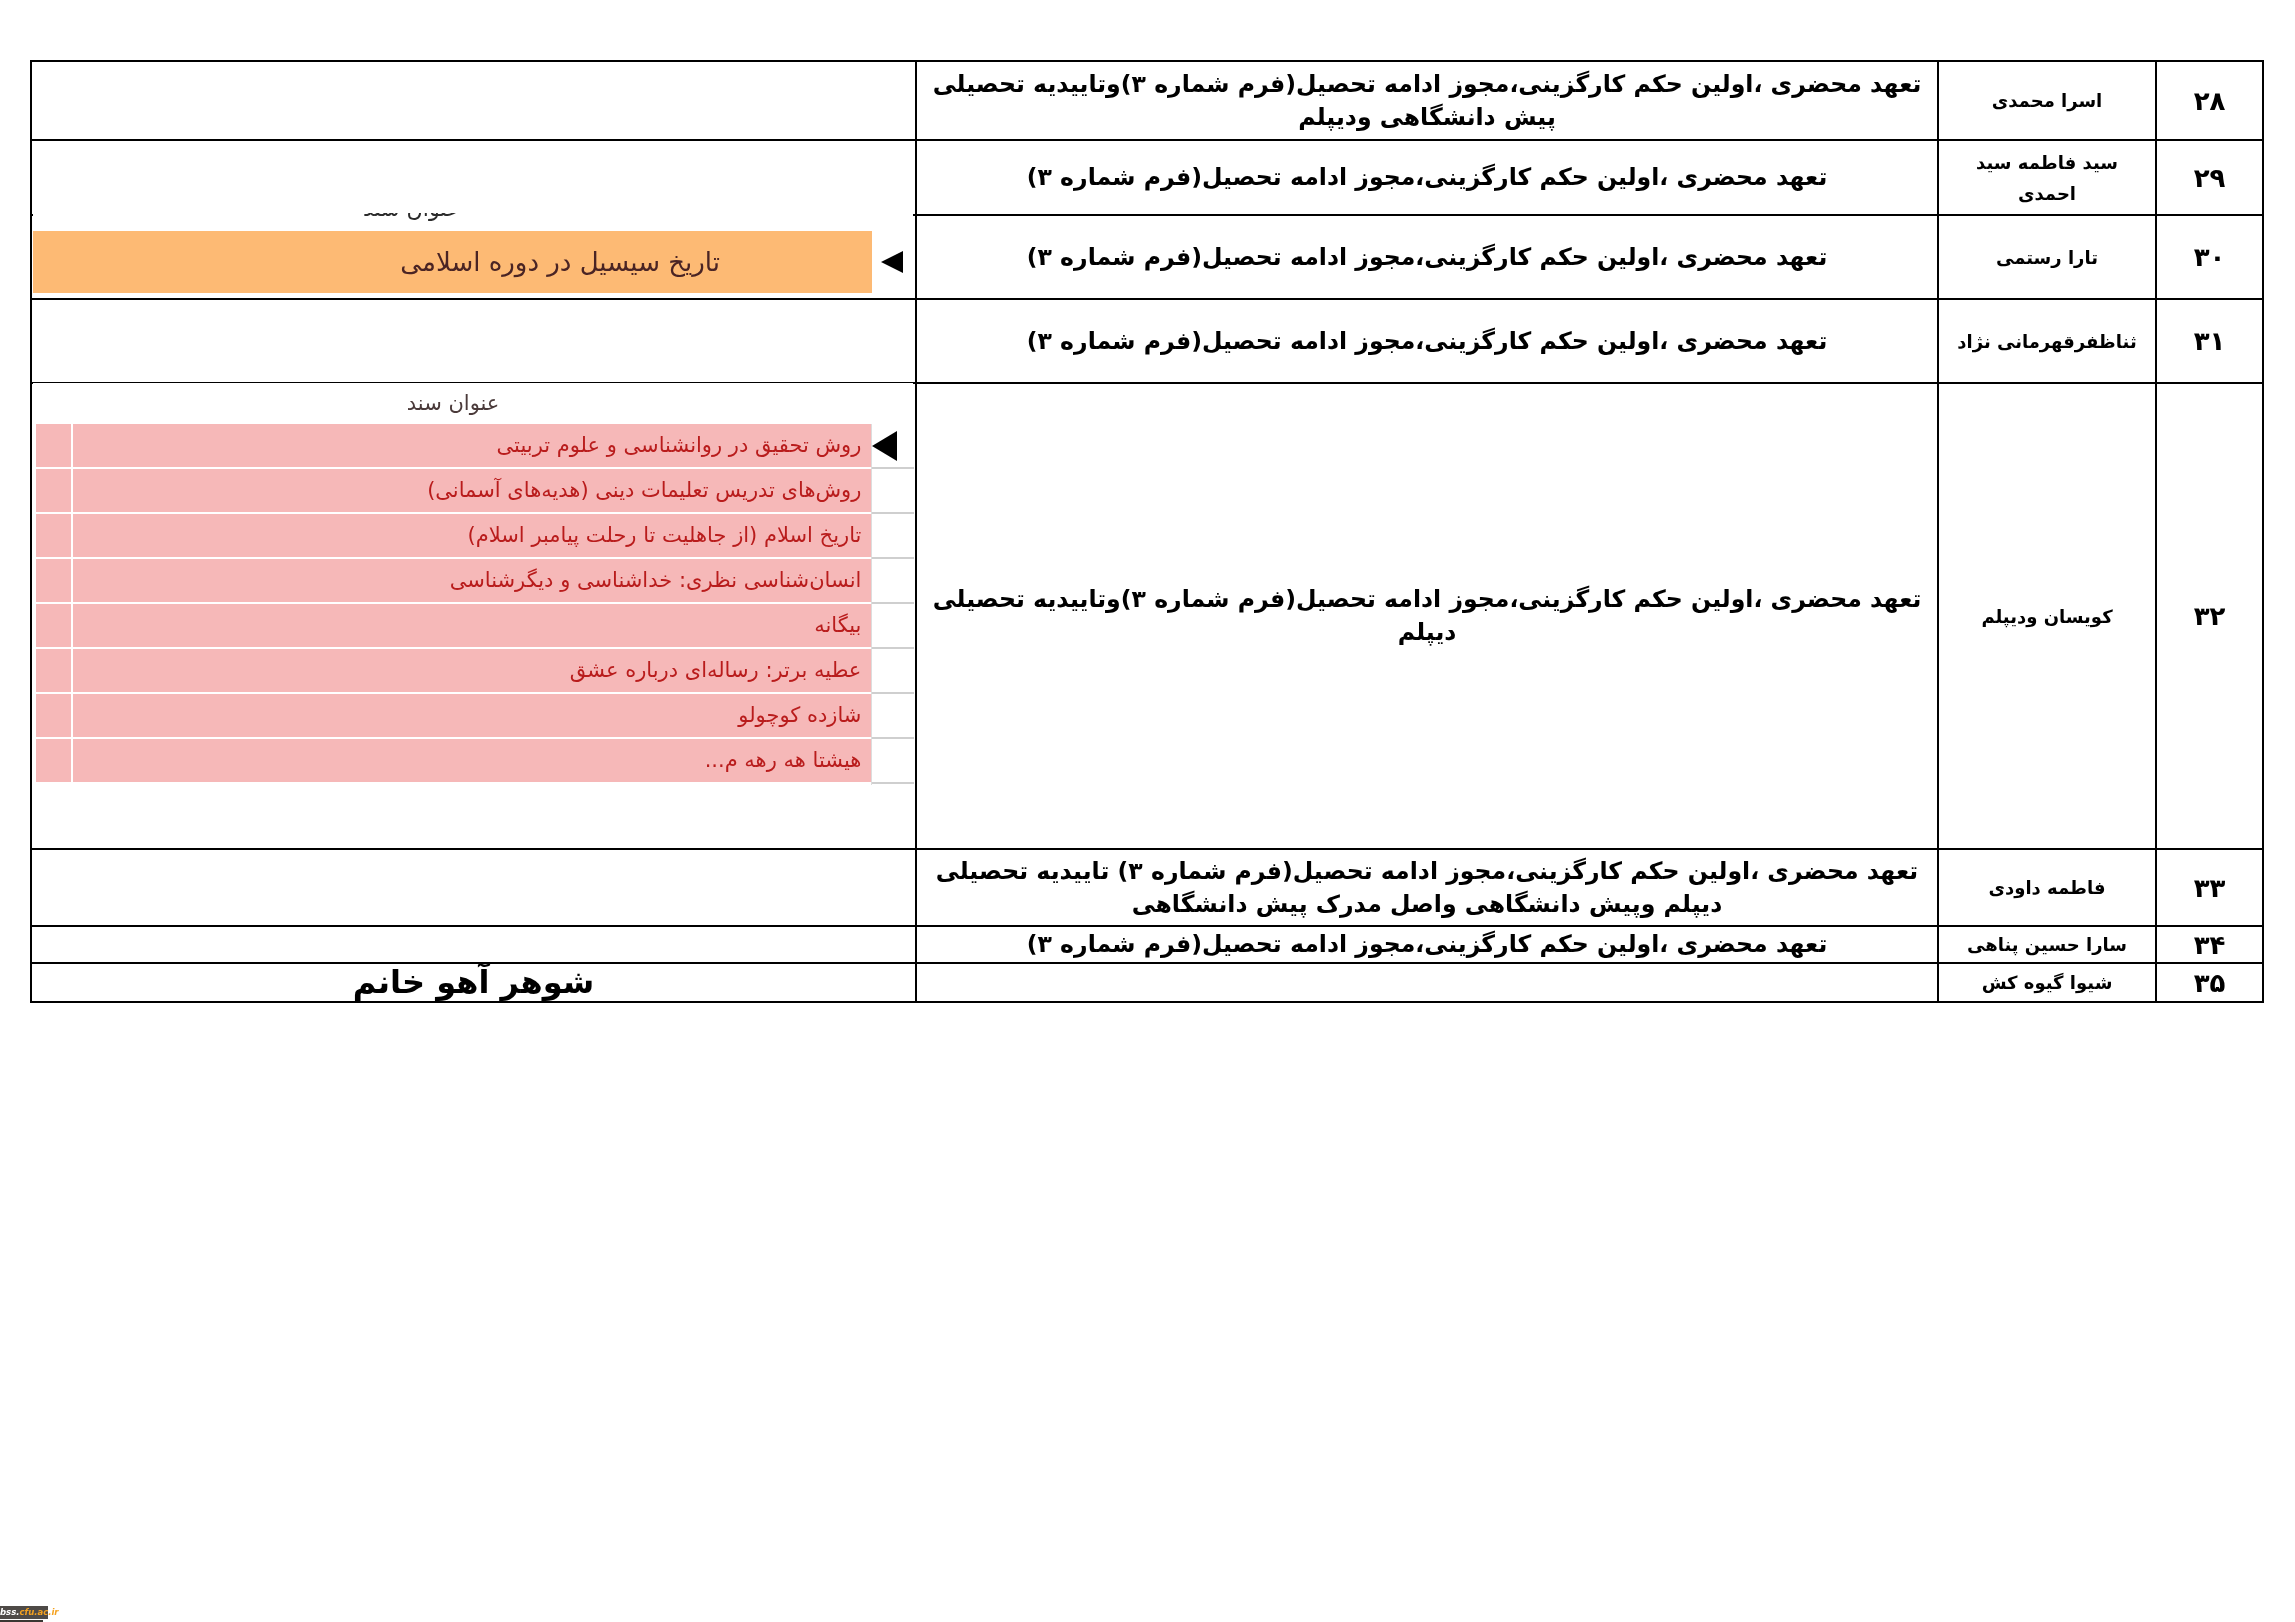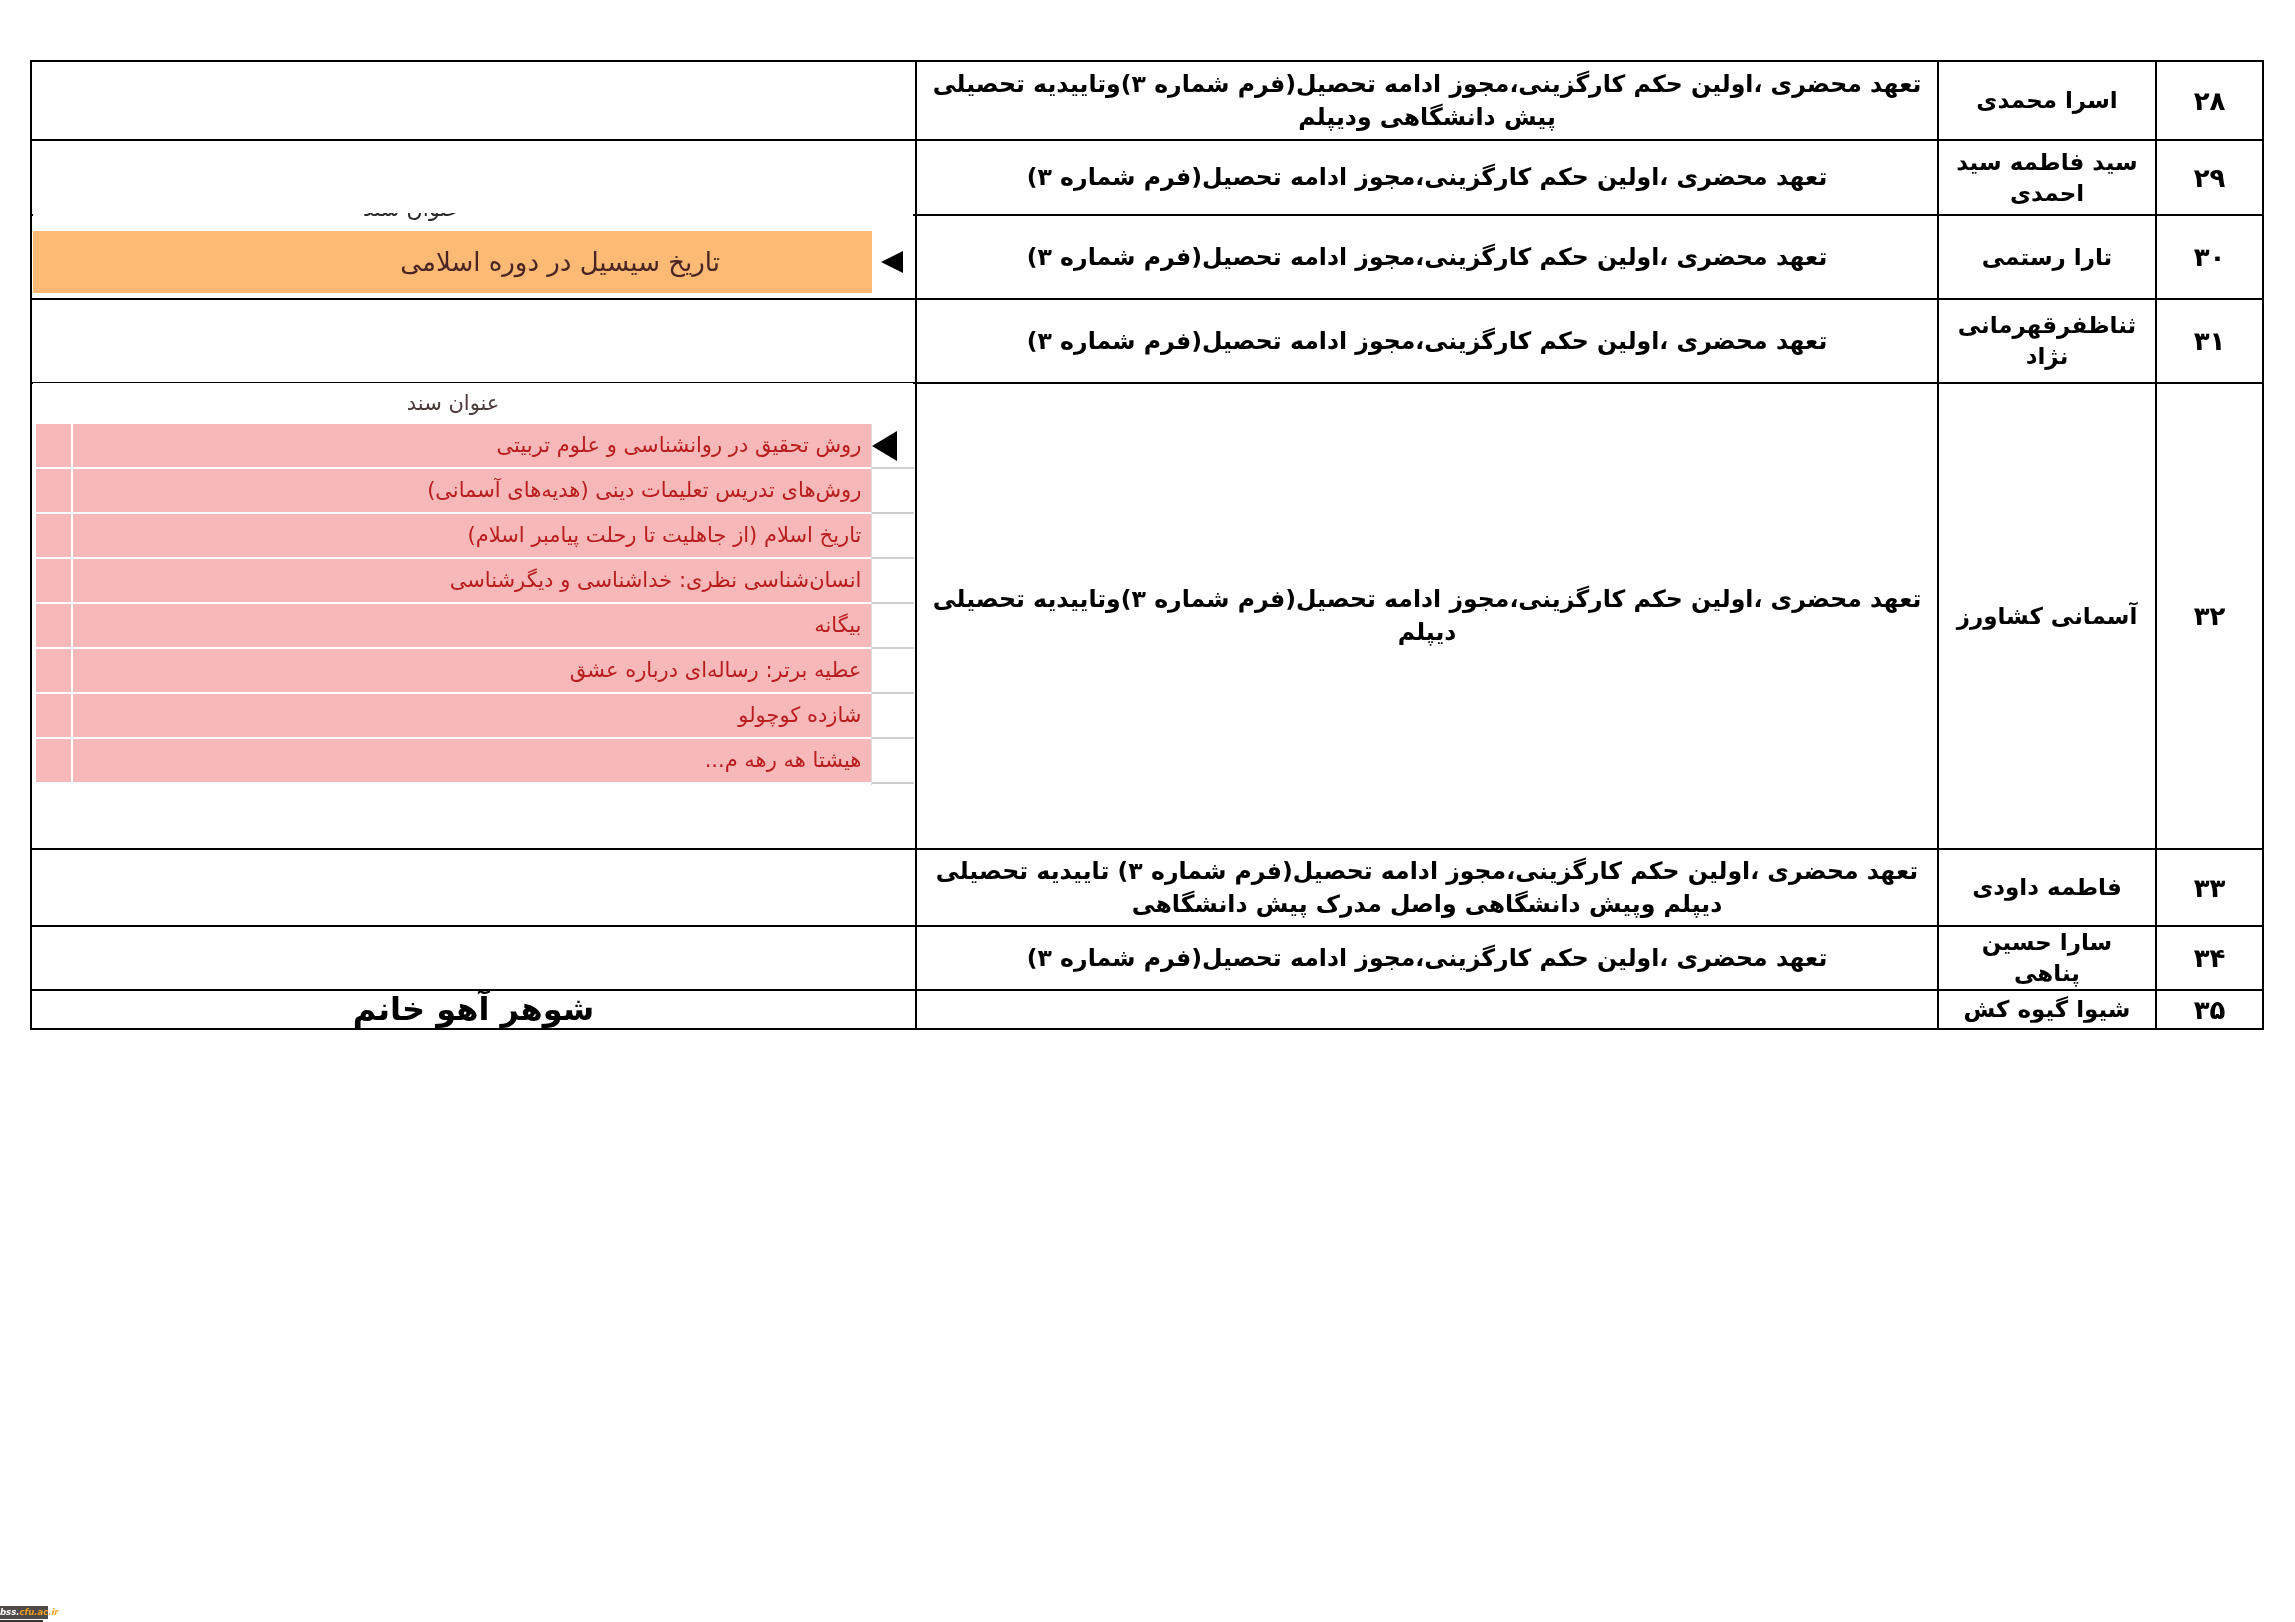--- a/index.html
+++ b/index.html
@@ -6,21 +6,21 @@
   html,body{margin:0;padding:0;background:#fff;}
   .page{position:relative;width:2295px;height:1623px;background:#ffffff;overflow:hidden;
         font-family:"DejaVu Sans",sans-serif;}
 
   
   table.main{position:absolute;left:30px;top:60px;width:2232px;border-collapse:collapse;
              table-layout:fixed;direction:rtl;}
   table.main td{border:2px solid #000;vertical-align:middle;text-align:center;
                 font-weight:bold;color:#000;padding:0 6.5px;overflow:hidden;}
   td.c-num {font-size:26px;margin-left:26px;}
-  td.c-name{font-size:23px;line-height:31px;}
+  td.c-name{font-size:18px;line-height:31px;}
   td.c-docs{font-size:23.6px;line-height:33px;}
   td.c-misc{font-size:32px;line-height:33px;}
   tr.r0{height:79px;} tr.r1{height:75px;} tr.r2{height:84px;} tr.r3{height:84px;}
   tr.r4{height:466px;} tr.r5{height:77px;} tr.r6{height:37px;}  tr.r7{height:39px;}
 
   
   .ov1{position:absolute;left:33px;top:213px;width:880px;height:80px;background:#fff;}
   .ov1-clip{position:absolute;left:330px;top:0;width:216px;height:11.8px;overflow:hidden;}
   .ov1-clip span{display:block;margin-top:-17px;font-size:22px;color:#2b2b2b;}
   .ov1-row{position:absolute;left:0;top:18.3px;width:839px;height:62px;background:#fdba74;
@@ -83,21 +83,21 @@
       <td class="c-misc"></td>
     </tr>
     <tr class="r3">
       <td class="c-num">۳۱</td>
       <td class="c-name">ثناظفرقهرمانی نژاد</td>
       <td class="c-docs">تعهد محضری ،اولین حکم کارگزینی،مجوز ادامه تحصیل(فرم شماره ۳)</td>
       <td class="c-misc"></td>
     </tr>
     <tr class="r4">
       <td class="c-num">۳۲</td>
-      <td class="c-name">آسمانی کشاورز</td>
+      <td class="c-name">کویسان ودیپلم</td>
       <td class="c-docs">تعهد محضری ،اولین حکم کارگزینی،مجوز ادامه تحصیل(فرم شماره ۳)وتاییدیه تحصیلی دیپلم</td>
       <td class="c-misc"></td>
     </tr>
     <tr class="r5">
       <td class="c-num">۳۳</td>
       <td class="c-name">فاطمه داودی</td>
       <td class="c-docs">تعهد محضری ،اولین حکم کارگزینی،مجوز ادامه تحصیل(فرم شماره ۳) تاییدیه تحصیلی دیپلم وپیش دانشگاهی واصل مدرک پیش دانشگاهی</td>
       <td class="c-misc"></td>
     </tr>
     <tr class="r6">

